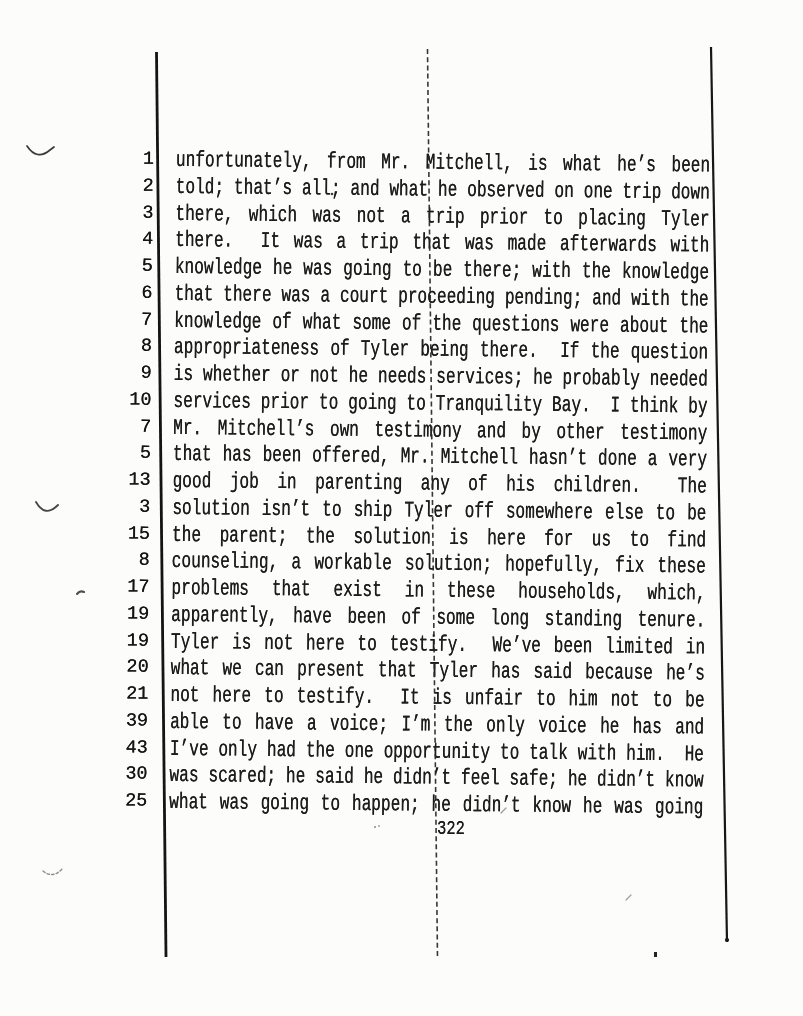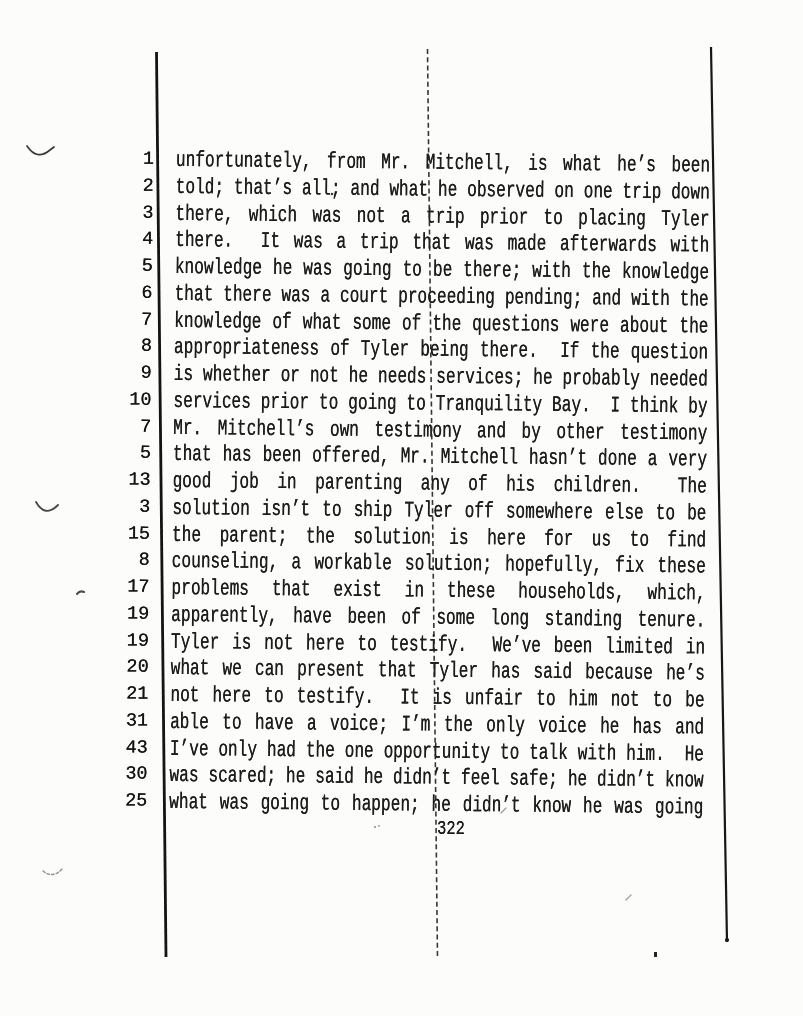--- a/index.html
+++ b/index.html
@@ -147,21 +147,21 @@
       </div>
       <div class="line">
         <span class="num">20</span>
         <span class="text">what we can present that Tyler has said because he’s</span>
       </div>
       <div class="line">
         <span class="num">21</span>
         <span class="text">not here to testify.&nbsp; It is unfair to him not to be</span>
       </div>
       <div class="line">
-        <span class="num">31</span>
+        <span class="num">39</span>
         <span class="text">able to have a voice; I’m the only voice he has and</span>
       </div>
       <div class="line">
         <span class="num">43</span>
         <span class="text">I’ve only had the one opportunity to talk with him.&nbsp; He</span>
       </div>
       <div class="line">
         <span class="num">30</span>
         <span class="text">was scared; he said he didn’t feel safe; he didn’t know</span>
       </div>

